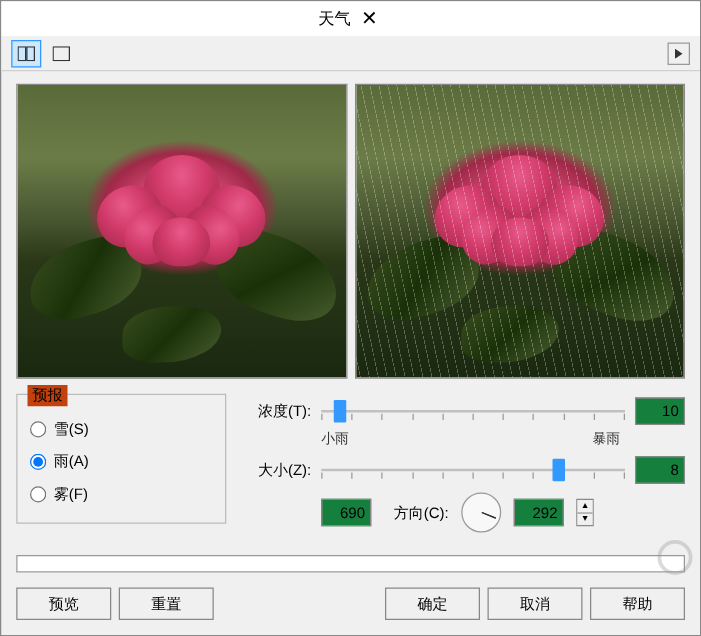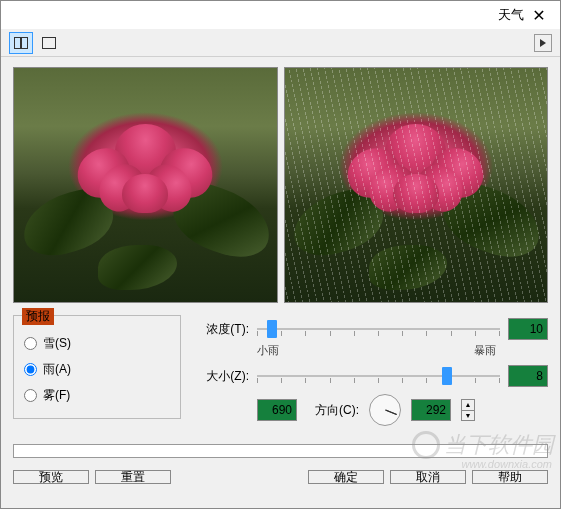--- a/index.html
+++ b/index.html
@@ -1,18 +1,18 @@
 <!DOCTYPE html>
 <html><head>
 <meta charset="utf-8">
 <style>
 * { box-sizing: border-box; margin: 0; padding: 0; }
 body { font-family: "Microsoft YaHei", "SimSun", sans-serif; font-size: 12px; background: #fff; }
 .dialog { width: 561px; height: 509px; border: 1px solid #888; background: #f0f0f0; position: relative; overflow: hidden; }
-.titlebar { height: 28px; display: flex; align-items: center; justify-content: flex-end; padding: 0 6px 0 10px; background: #fff; }
+.titlebar { height: 28px; display: flex; align-items: center; justify-content: center; padding: 0 6px 0 10px; background: #fff; }
 .titlebar .title { font-size: 13px; }
 .close-btn { width: 30px; height: 22px; display: flex; align-items: center; justify-content: center; font-size: 16px; cursor: pointer; }
 .toolbar { height: 28px; display: flex; align-items: center; padding: 0 8px; gap: 4px; background: #f0f0f0; border-bottom: 1px solid #d0d0d0; }
 .tool-btn { width: 24px; height: 22px; border: 1px solid transparent; display: flex; align-items: center; justify-content: center; cursor: pointer; background: #f0f0f0; }
 .tool-btn.active { border: 1px solid #3399ff; background: #cce8ff; }
 .tool-btn svg { width: 14px; height: 12px; }
 .spacer { flex: 1; }
 .arrow-btn { width: 18px; height: 18px; border: 1px solid #999; display: flex; align-items: center; justify-content: center; background: #f0f0f0; cursor: pointer; }
 .content { padding: 10px 12px 6px 12px; }
 .previews { display: flex; gap: 6px; margin-bottom: 12px; }
@@ -52,21 +52,21 @@
 .btn { height: 24px; padding: 0 12px; border: 1px solid #888; background: #f0f0f0; cursor: pointer; font-size: 12px; display: inline-flex; align-items: center; justify-content: center; }
 .dir-label { font-size: 12px; margin-left: 8px; }
 .dial { width: 32px; height: 32px; border: 1px solid #999; border-radius: 50%; position: relative; background: #f8f8f8; cursor: pointer; }
 .dial-needle { position: absolute; left: 50%; top: 50%; width: 1px; height: 12px; background: #333; transform-origin: top center; transform: rotate(292deg) translateY(0); }
 .dial-needle::before { content: ''; position: absolute; left: -0.5px; top: 0; width: 1px; height: 12px; background: #333; }
 .spinner { width: 14px; height: 22px; border: 1px solid #888; display: flex; flex-direction: column; background: #f0f0f0; }
 .spin-btn { flex: 1; display: flex; align-items: center; justify-content: center; font-size: 7px; cursor: pointer; border: none; background: #f0f0f0; }
 .spin-btn:first-child { border-bottom: 1px solid #888; }
 .progress-bar { margin: 12px 12px 8px 12px; height: 14px; border: 1px solid #999; background: #fff; }
 .bottom-buttons { display: flex; padding: 4px 12px 10px 12px; gap: 6px; }
-.bottom-buttons .btn { width: 76px; height: 14px; }
+.bottom-buttons .btn { width: 76px; height: 26px; }
 .bottom-buttons .gap { flex: 1; }
 .watermark { position: absolute; right: 6px; bottom: 48px; font-size: 22px; color: rgba(150,150,150,0.35); font-style: italic; pointer-events: none; display: flex; align-items: center; gap: 4px; }
 .watermark .wm-icon { width: 28px; height: 28px; border: 3px solid rgba(150,150,150,0.35); border-radius: 50%; position: relative; }
 .watermark .wm-url { font-size: 11px; position: absolute; right: 2px; top: 28px; }
 </style>
 </head>
 <body>
 
 <div class="dialog">
 
@@ -224,19 +224,15 @@
     <button class="btn">预览</button>
     <button class="btn">重置</button>
     <div class="gap"></div>
     <button class="btn">确定</button>
     <button class="btn">取消</button>
     <button class="btn">帮助</button>
   </div>
 
   <div class="watermark">
     <div class="wm-icon"></div>
-    <div>
-      <span>当下软件园</span>
-      <div class="wm-url">www.downxia.com</div>
-    </div>
   </div>
 
 </div>
 
 </body></html>

